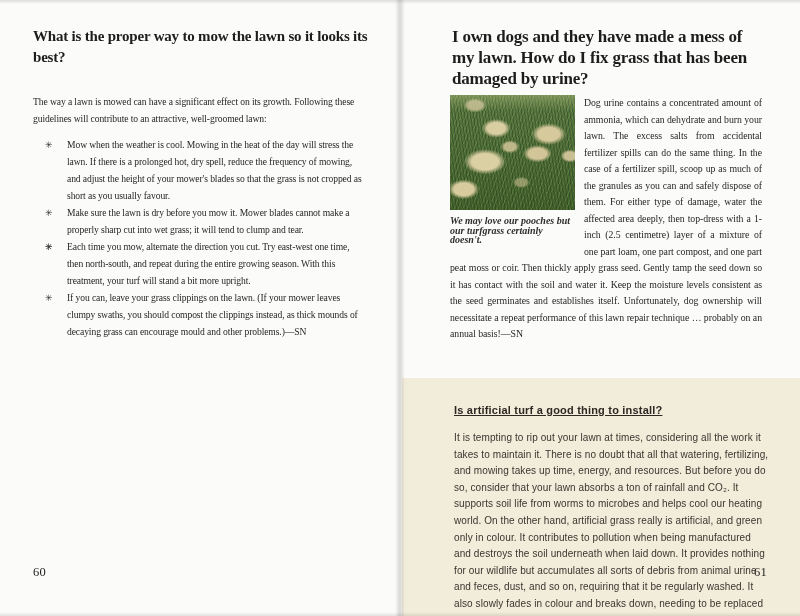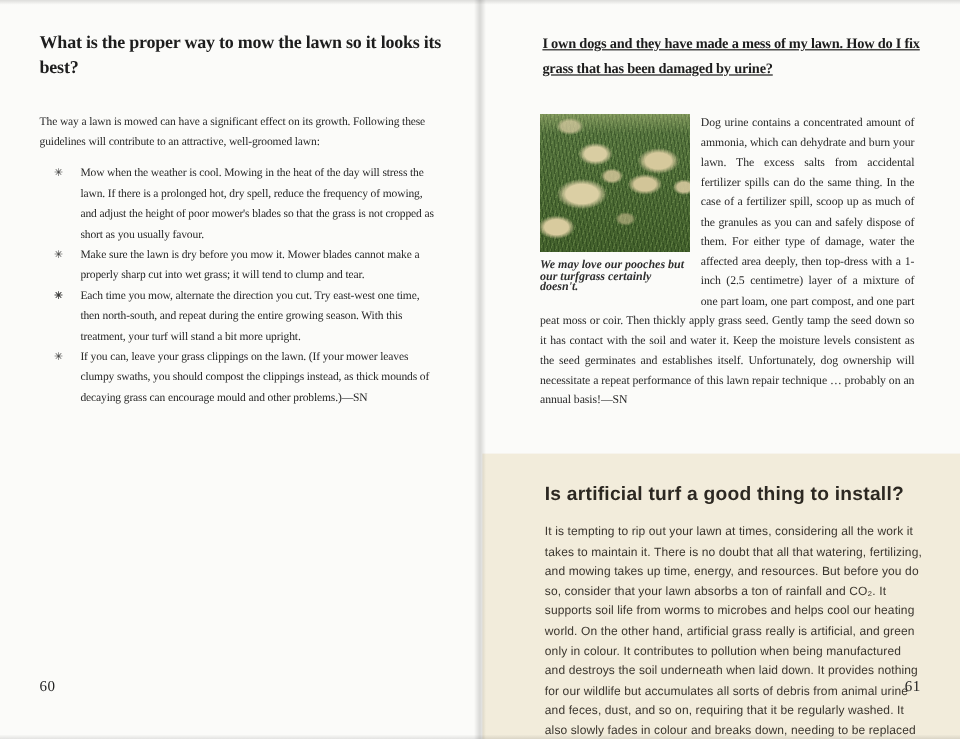--- a/index.html
+++ b/index.html
@@ -24,21 +24,21 @@
   .page{position:absolute;top:0;width:400px;height:616px;}
   .page-left{left:0;}
   .page-right{left:400px;}
 
   .question{
     position:absolute;margin:0;
     font-size:15px;line-height:21px;font-weight:bold;
     letter-spacing:-0.2px;color:#1d1d1d;
   }
   .page-left .question{left:33px;top:26px;width:336px;}
-  .page-right .question{left:52px;top:26px;width:315px;font-size:12px;text-decoration:underline;}
+  .page-right .question{left:52px;top:26px;width:315px;font-size:17px;}
 
   .intro{
     position:absolute;left:33px;top:93px;width:334px;margin:0;
     font-size:9.6px;line-height:17px;letter-spacing:-0.1px;color:#262626;
   }
   .tips{
     position:absolute;left:45px;top:136px;width:320px;margin:0;padding:0;
     list-style:none;
   }
   .tips li{
@@ -92,39 +92,39 @@
   
   .sidebar{
     position:absolute;left:2px;top:378px;width:398px;height:238px;
     box-sizing:border-box;
     background:#f2ecdb;
     padding:26px 30px 0 52px;
     font-family:"Liberation Sans","DejaVu Sans",sans-serif;
   }
   .sidebar h3{
     margin:0 0 14px 0;
-    font-size:16px;letter-spacing:.2px;color:#2c2822;
+    font-size:11px;letter-spacing:.2px;color:#2c2822;text-decoration:underline;
   }
   .sidebar p{
     margin:0;font-size:10px;line-height:16.6px;letter-spacing:.1px;color:#3a352e;
   }
   .sidebar p.closing{text-indent:14px;}
 </style>
 </head>
 <body>
 
 <div class="spread">
 
   <div class="page page-left">
     <h2 class="question">What is the proper way to mow the lawn so it looks its best?</h2>
     <p class="intro">The way a lawn is mowed can have a significant effect on its growth. Following these guidelines will contribute to an attractive, well-groomed lawn:</p>
     <ul class="tips">
       <li>
         <span class="bullet-glyph">✳</span>
-        <span>Mow when the weather is cool. Mowing in the heat of the day will stress the lawn. If there is a prolonged hot, dry spell, reduce the frequency of mowing, and adjust the height of poor mower's blades so that the grass is not cropped as short as you usually favour.</span>
+        <span>Mow when the weather is cool. Mowing in the heat of the day will stress the lawn. If there is a prolonged hot, dry spell, reduce the frequency of mowing, and adjust the height of your mower's blades so that the grass is not cropped as short as you usually favour.</span>
       </li>
       <li>
         <span class="bullet-glyph">✳</span>
         <span>Make sure the lawn is dry before you mow it. Mower blades cannot make a properly sharp cut into wet grass; it will tend to clump and tear.</span>
       </li>
       <li>
         <span class="bullet-glyph">✳</span>
       </li>
       <li>
         <span class="bullet-glyph">✳</span>

